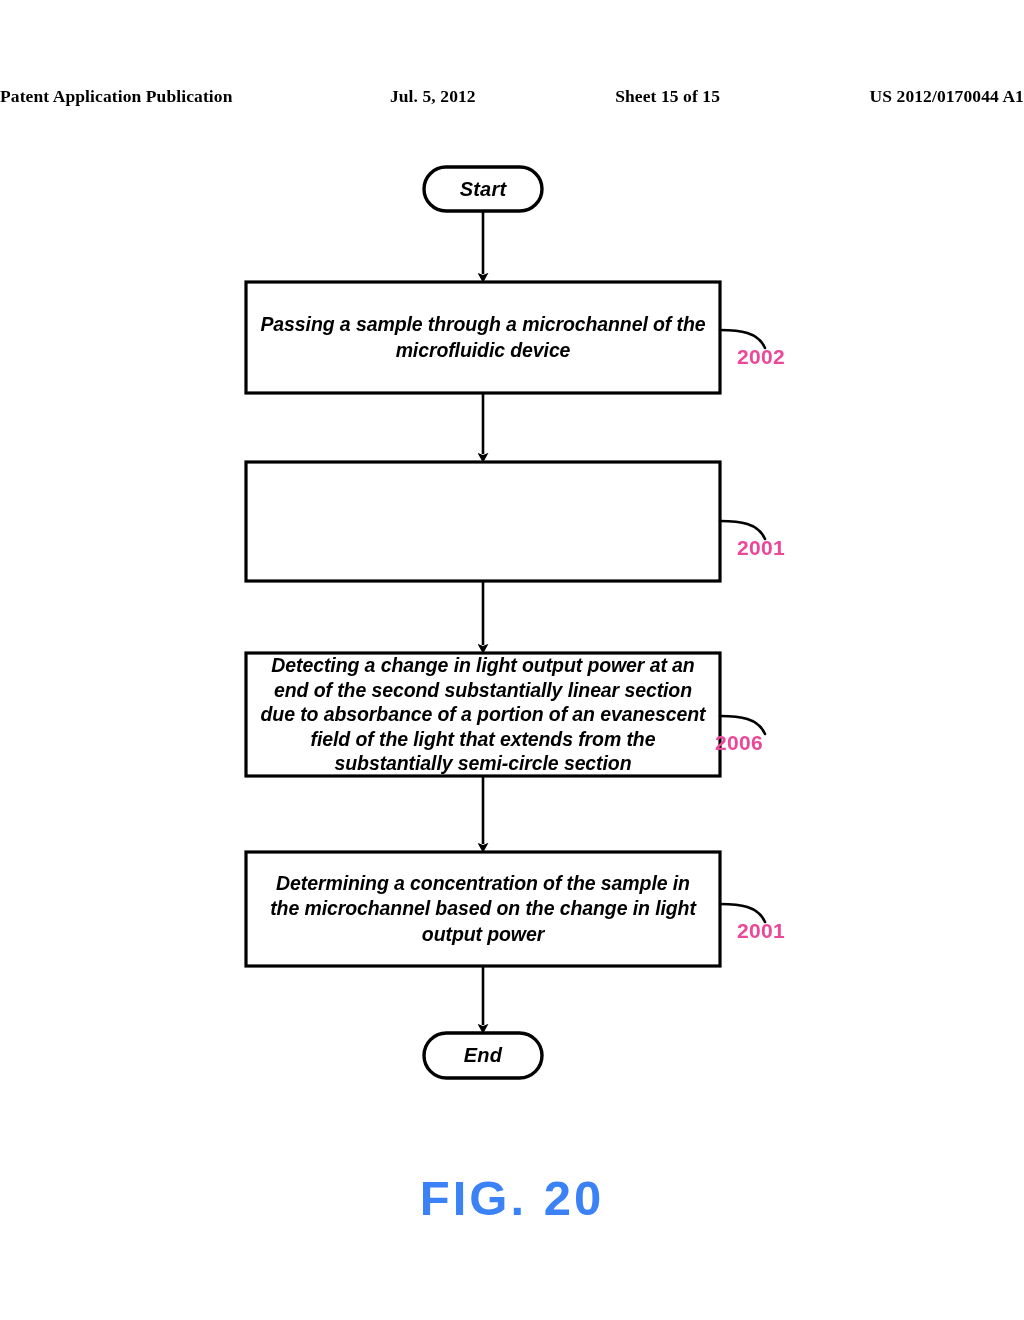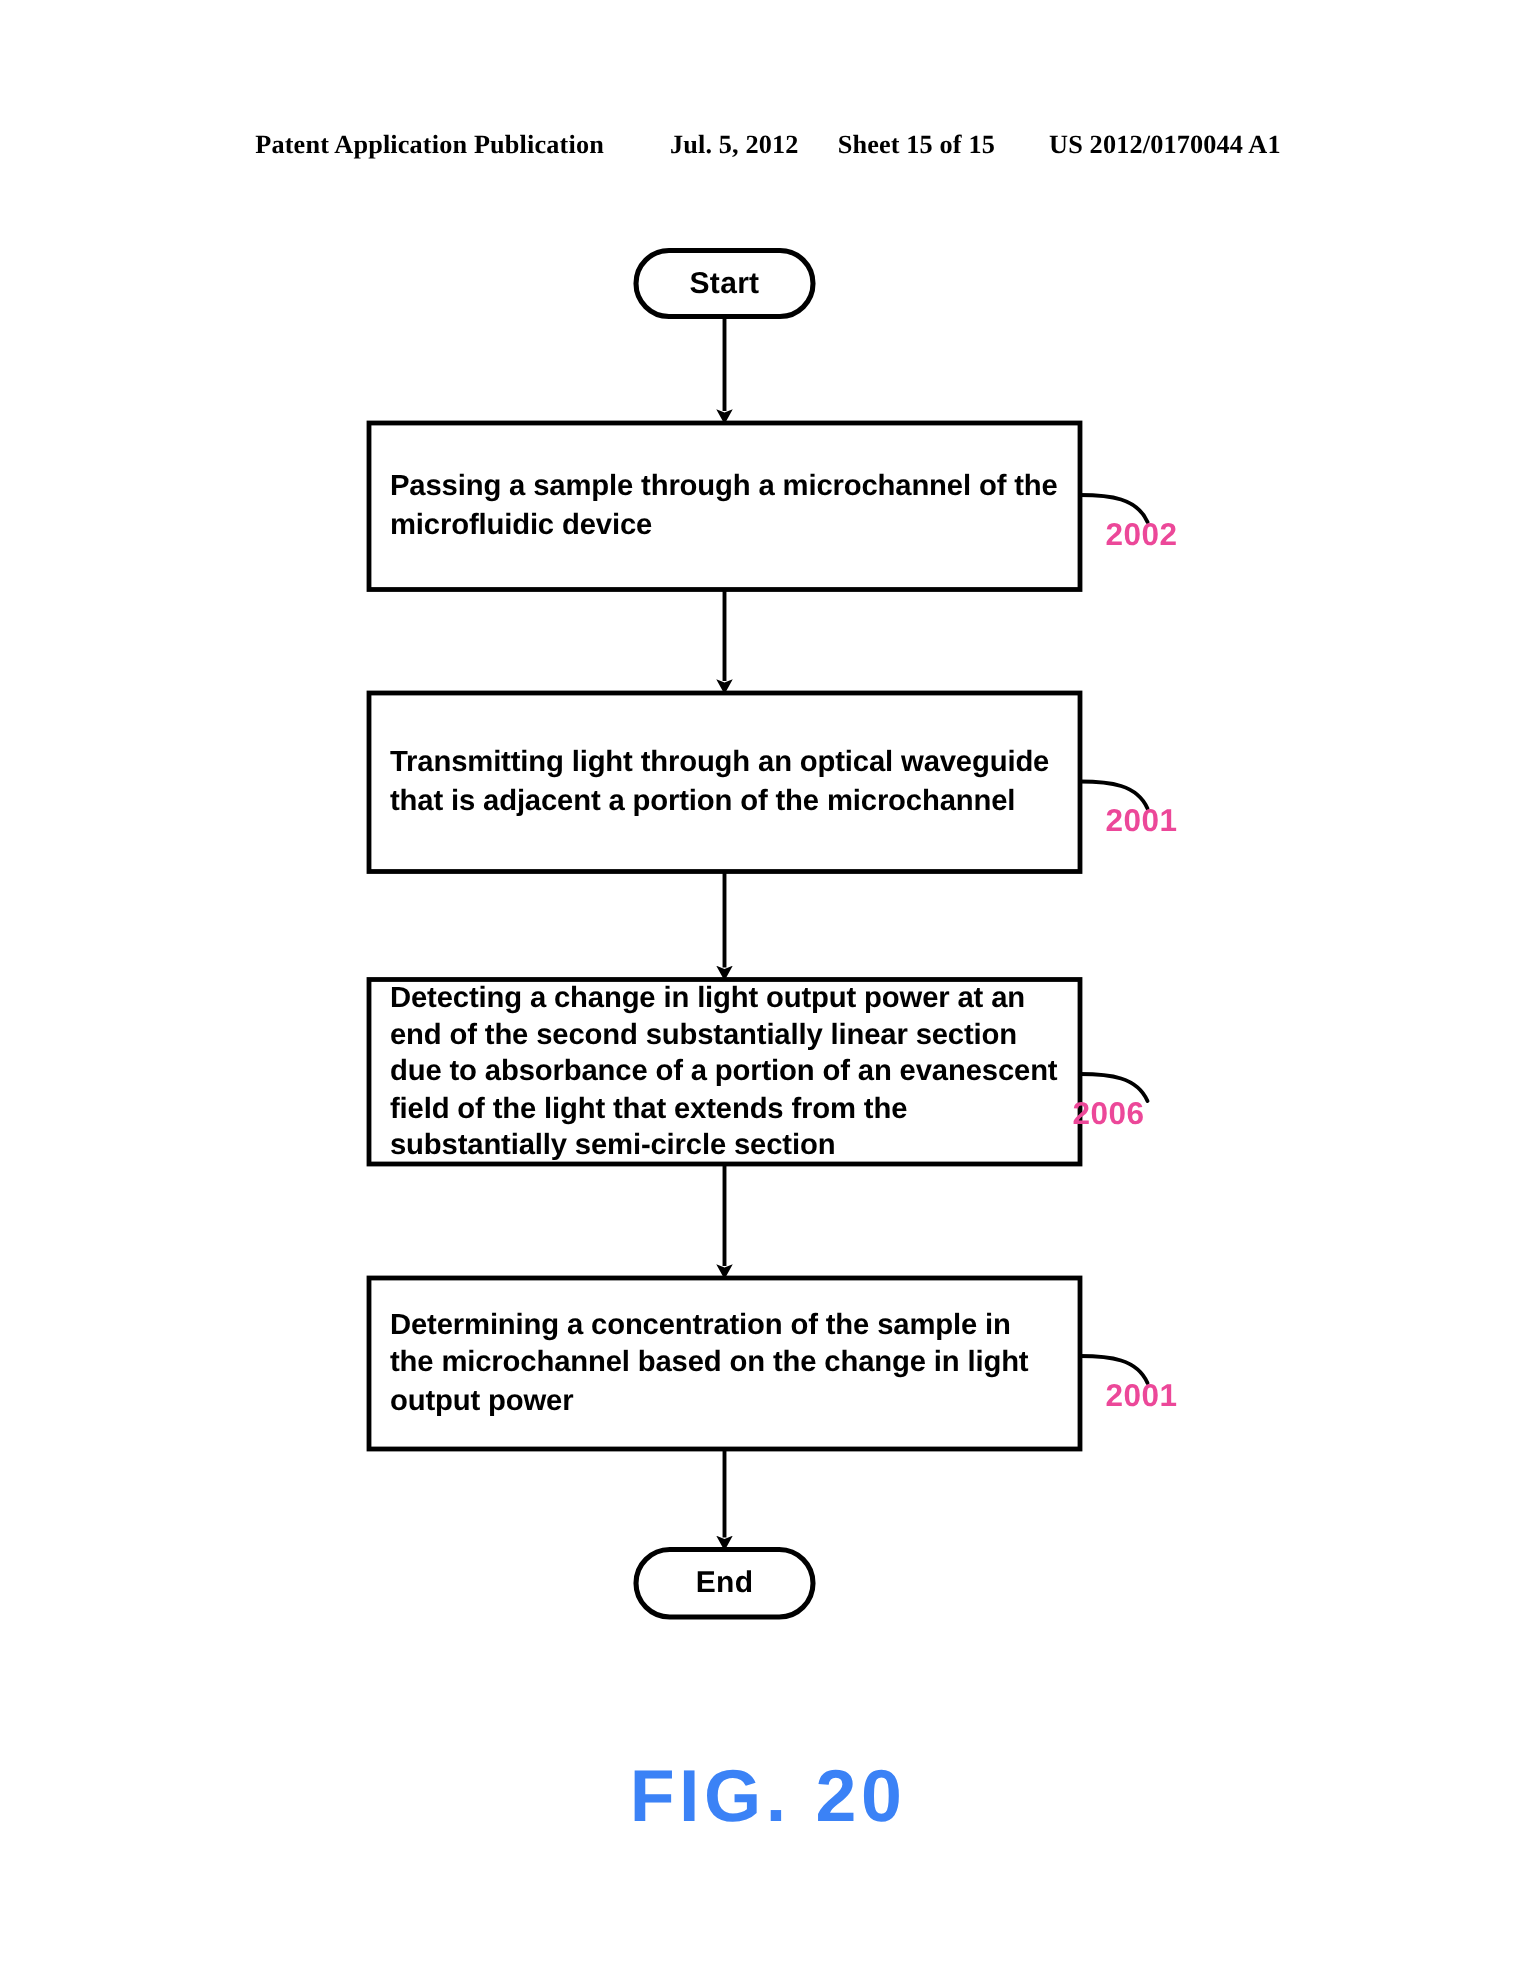--- a/index.html
+++ b/index.html
@@ -17,21 +17,21 @@
   }
 
   
   #page-header {
     position: absolute;
     left: 0;
     top: 86px;
     width: 1024px;
     height: 26px;
     display: flex;
-    justify-content: center;
+    justify-content: space-between;
     align-items: baseline;
     font-family: "Liberation Serif", serif;
     font-weight: bold;
     font-size: 17.5px;
     letter-spacing: 0.1px;
     white-space: nowrap;
   }
   #page-header .hdr-seg { display: inline-block; }
   #page-header .gap-lg { width: 44px; display: inline-block; }
   #page-header .gap-md { width: 26px; display: inline-block; }
@@ -52,25 +52,26 @@
     width: 1024px;
     height: 1320px;
   }
 
   
   .node-text {
     position: absolute;
     display: flex;
     align-items: center;
     justify-content: center;
-    text-align: left;
+    text-align: center;
     font-family: "Liberation Sans", sans-serif;
     font-weight: bold;
     color: #000;
     pointer-events: none;
+    font-style: italic;
   }
   .terminator-text {
     font-size: 20px;
     letter-spacing: 0.2px;
   }
   .process-text {
     font-size: 19.5px;
     line-height: 25.5px;
     letter-spacing: -0.1px;
     padding: 0 14px;
@@ -153,21 +154,20 @@
 
     <path d="M720,716 C740,716 758,718 765,734" fill="none" stroke="#000000" stroke-width="2.6" stroke-linecap="round"></path>
 
     <path d="M720,904 C740,904 758,906 765,922" fill="none" stroke="#000000" stroke-width="2.6" stroke-linecap="round"></path>
   </svg>
 
   <div class="node-text terminator-text" style="left:424px; top:167px; width:118px; height:44px;">Start</div>
 
   <div class="node-text process-text" style="left:246px; top:282px; width:474px; height:111px;">Passing a sample through a microchannel of the microfluidic device</div>
 
-  <div class="node-text process-text" style="left:246px; top:462px; width:474px; height:119px;">Transmitting light through an optical waveguide that is adjacent a portion of the microchannel</div>
 
   <div class="node-text process-text" style="left:246px; top:852px; width:474px; height:114px;">Determining a concentration of the sample in the microchannel based on the change in light output power</div>
 
   <div class="node-text process-text tight" style="left:246px; top:653px; width:474px; height:123px;">Detecting a change in light output power at an end of the second substantially linear section due to absorbance of a portion of an evanescent field of the light that extends from the substantially semi-circle section</div>
 
   <div class="node-text terminator-text" style="left:424px; top:1033px; width:118px; height:45px;">End</div>
 
   <div class="ref-label" style="left:737px; top:345px;">2002</div>
 
   <div class="ref-label" style="left:737px; top:536px;">2001</div>

